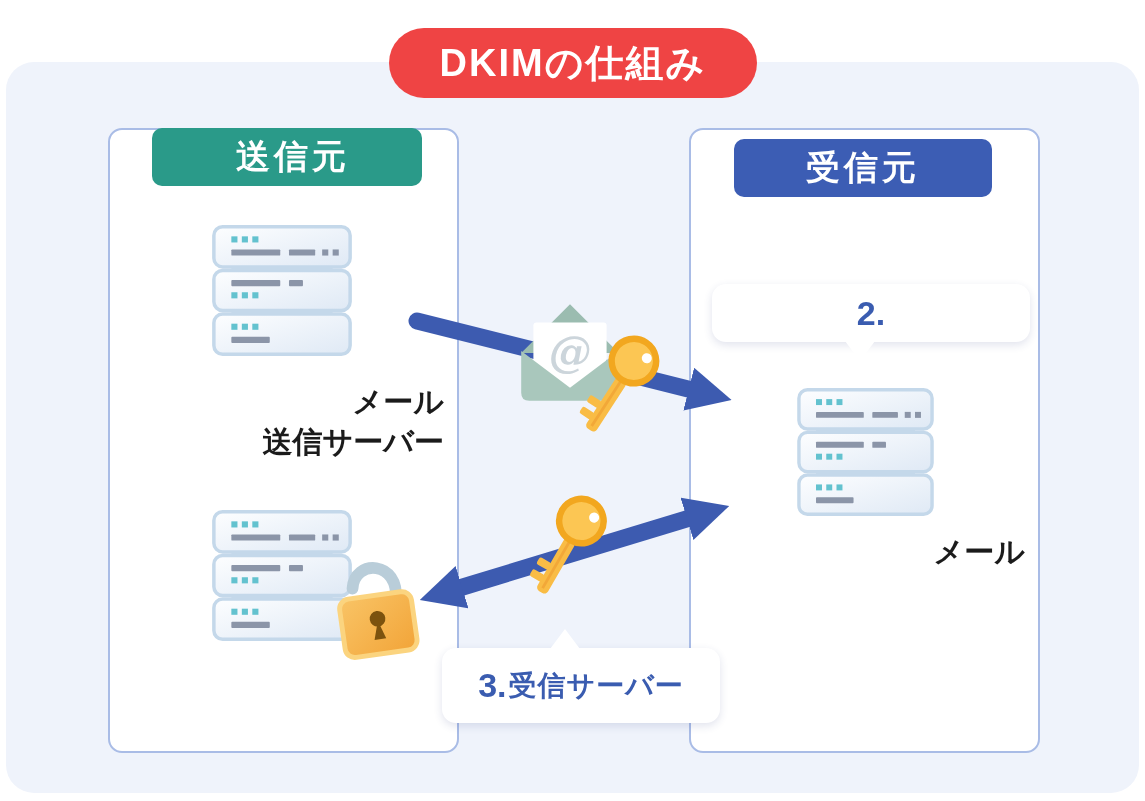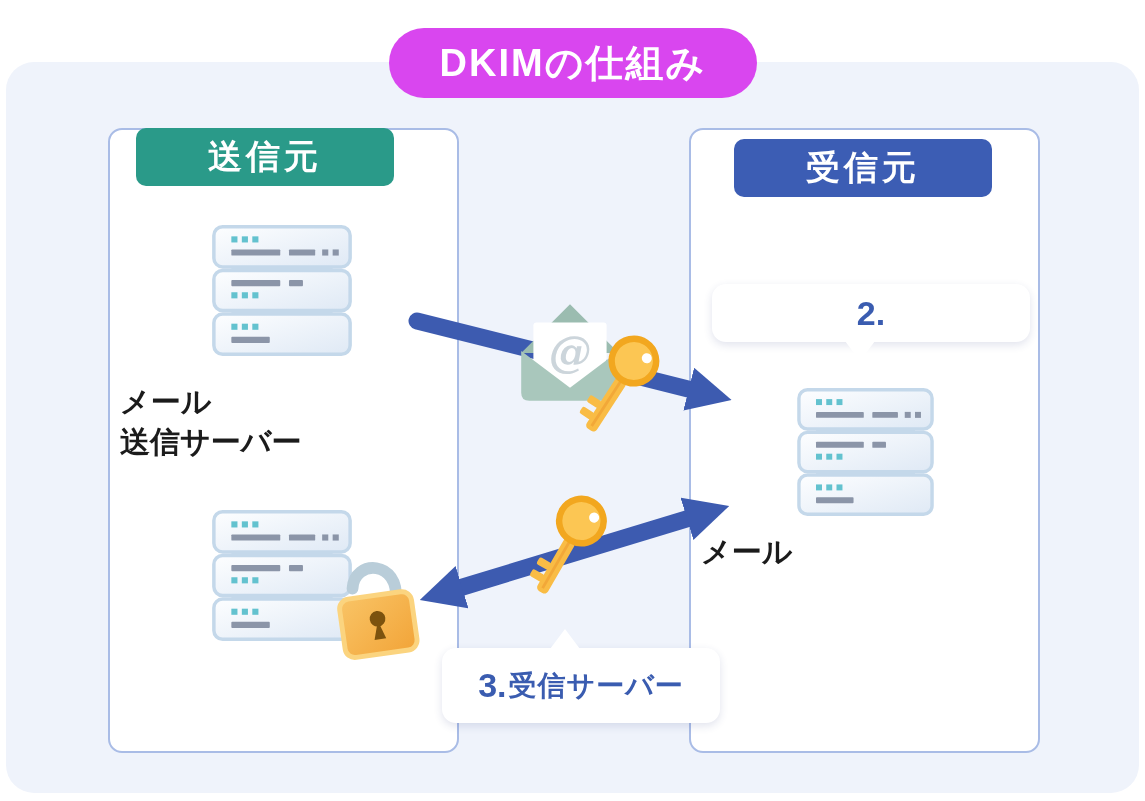--- a/index.html
+++ b/index.html
@@ -12,58 +12,58 @@
 
   
   .bg-panel{
     position:absolute;left:6px;top:62px;width:1133px;height:731px;
     background:#eff3fb;border-radius:28px;z-index:0;
   }
 
   
   .title-pill{
     position:absolute;left:389px;top:28px;width:368px;height:70px;
-    background:#d946ef;border-radius:35px;z-index:6;
+    background:#ef4444;border-radius:35px;z-index:6;
     display:flex;align-items:center;justify-content:center;
     color:#ffffff;font-size:38px;font-weight:bold;letter-spacing:2px;
   }
 
   
   .card{
     position:absolute;top:128px;width:347px;height:621px;
     background:#ffffff;border:2px solid #a9bce6;border-radius:14px;z-index:1;
   }
   .card.sender{left:108px;}
   .card.receiver{left:689px;}
 
   
   .badge{
     position:absolute;top:128px;width:258px;height:58px;border-radius:10px;
     display:flex;align-items:center;justify-content:center;z-index:2;
     color:#ffffff;font-size:34px;font-weight:bold;letter-spacing:4px;
   }
-  .badge.teal{left:136px;background:#2a9a89;}
+  .badge.teal{left:152px;background:#2a9a89;padding-left:12px;}
   .badge.blue{left:734px;background:#3c5db4;margin-top:11px;}
 
   
   .arrows{position:absolute;left:0;top:0;z-index:3;pointer-events:none;}
 
   
   .node-icon{position:absolute;z-index:4;}
   .node-icon svg{display:block;}
 
   .padlock{position:absolute;left:328px;top:552px;width:98px;z-index:5;transform:rotate(-8deg);}
   .envelope{position:absolute;left:509px;top:296px;width:122px;z-index:4;}
   .key{position:absolute;width:72px;z-index:5;}
   .key.key-top{left:578px;top:326px;transform:rotate(33deg);}
   .key.key-bottom{left:527px;top:487px;transform:rotate(30deg);}
 
   
   .node-label{
-    position:absolute;z-index:4;text-align:left;color:#1b1b1b;
+    position:absolute;z-index:4;text-align:right;color:#1b1b1b;
     font-size:30px;font-weight:bold;line-height:1.32;
   }
   .label-send{left:120px;top:382px;width:324px;}
   .label-dns{left:120px;top:662px;width:324px;}
   .label-receive{left:701px;top:532px;width:324px;}
 
   
   .bubble{
     position:absolute;background:#ffffff;border-radius:14px;z-index:5;
     box-shadow:0 3px 8px rgba(40,60,130,0.14);

